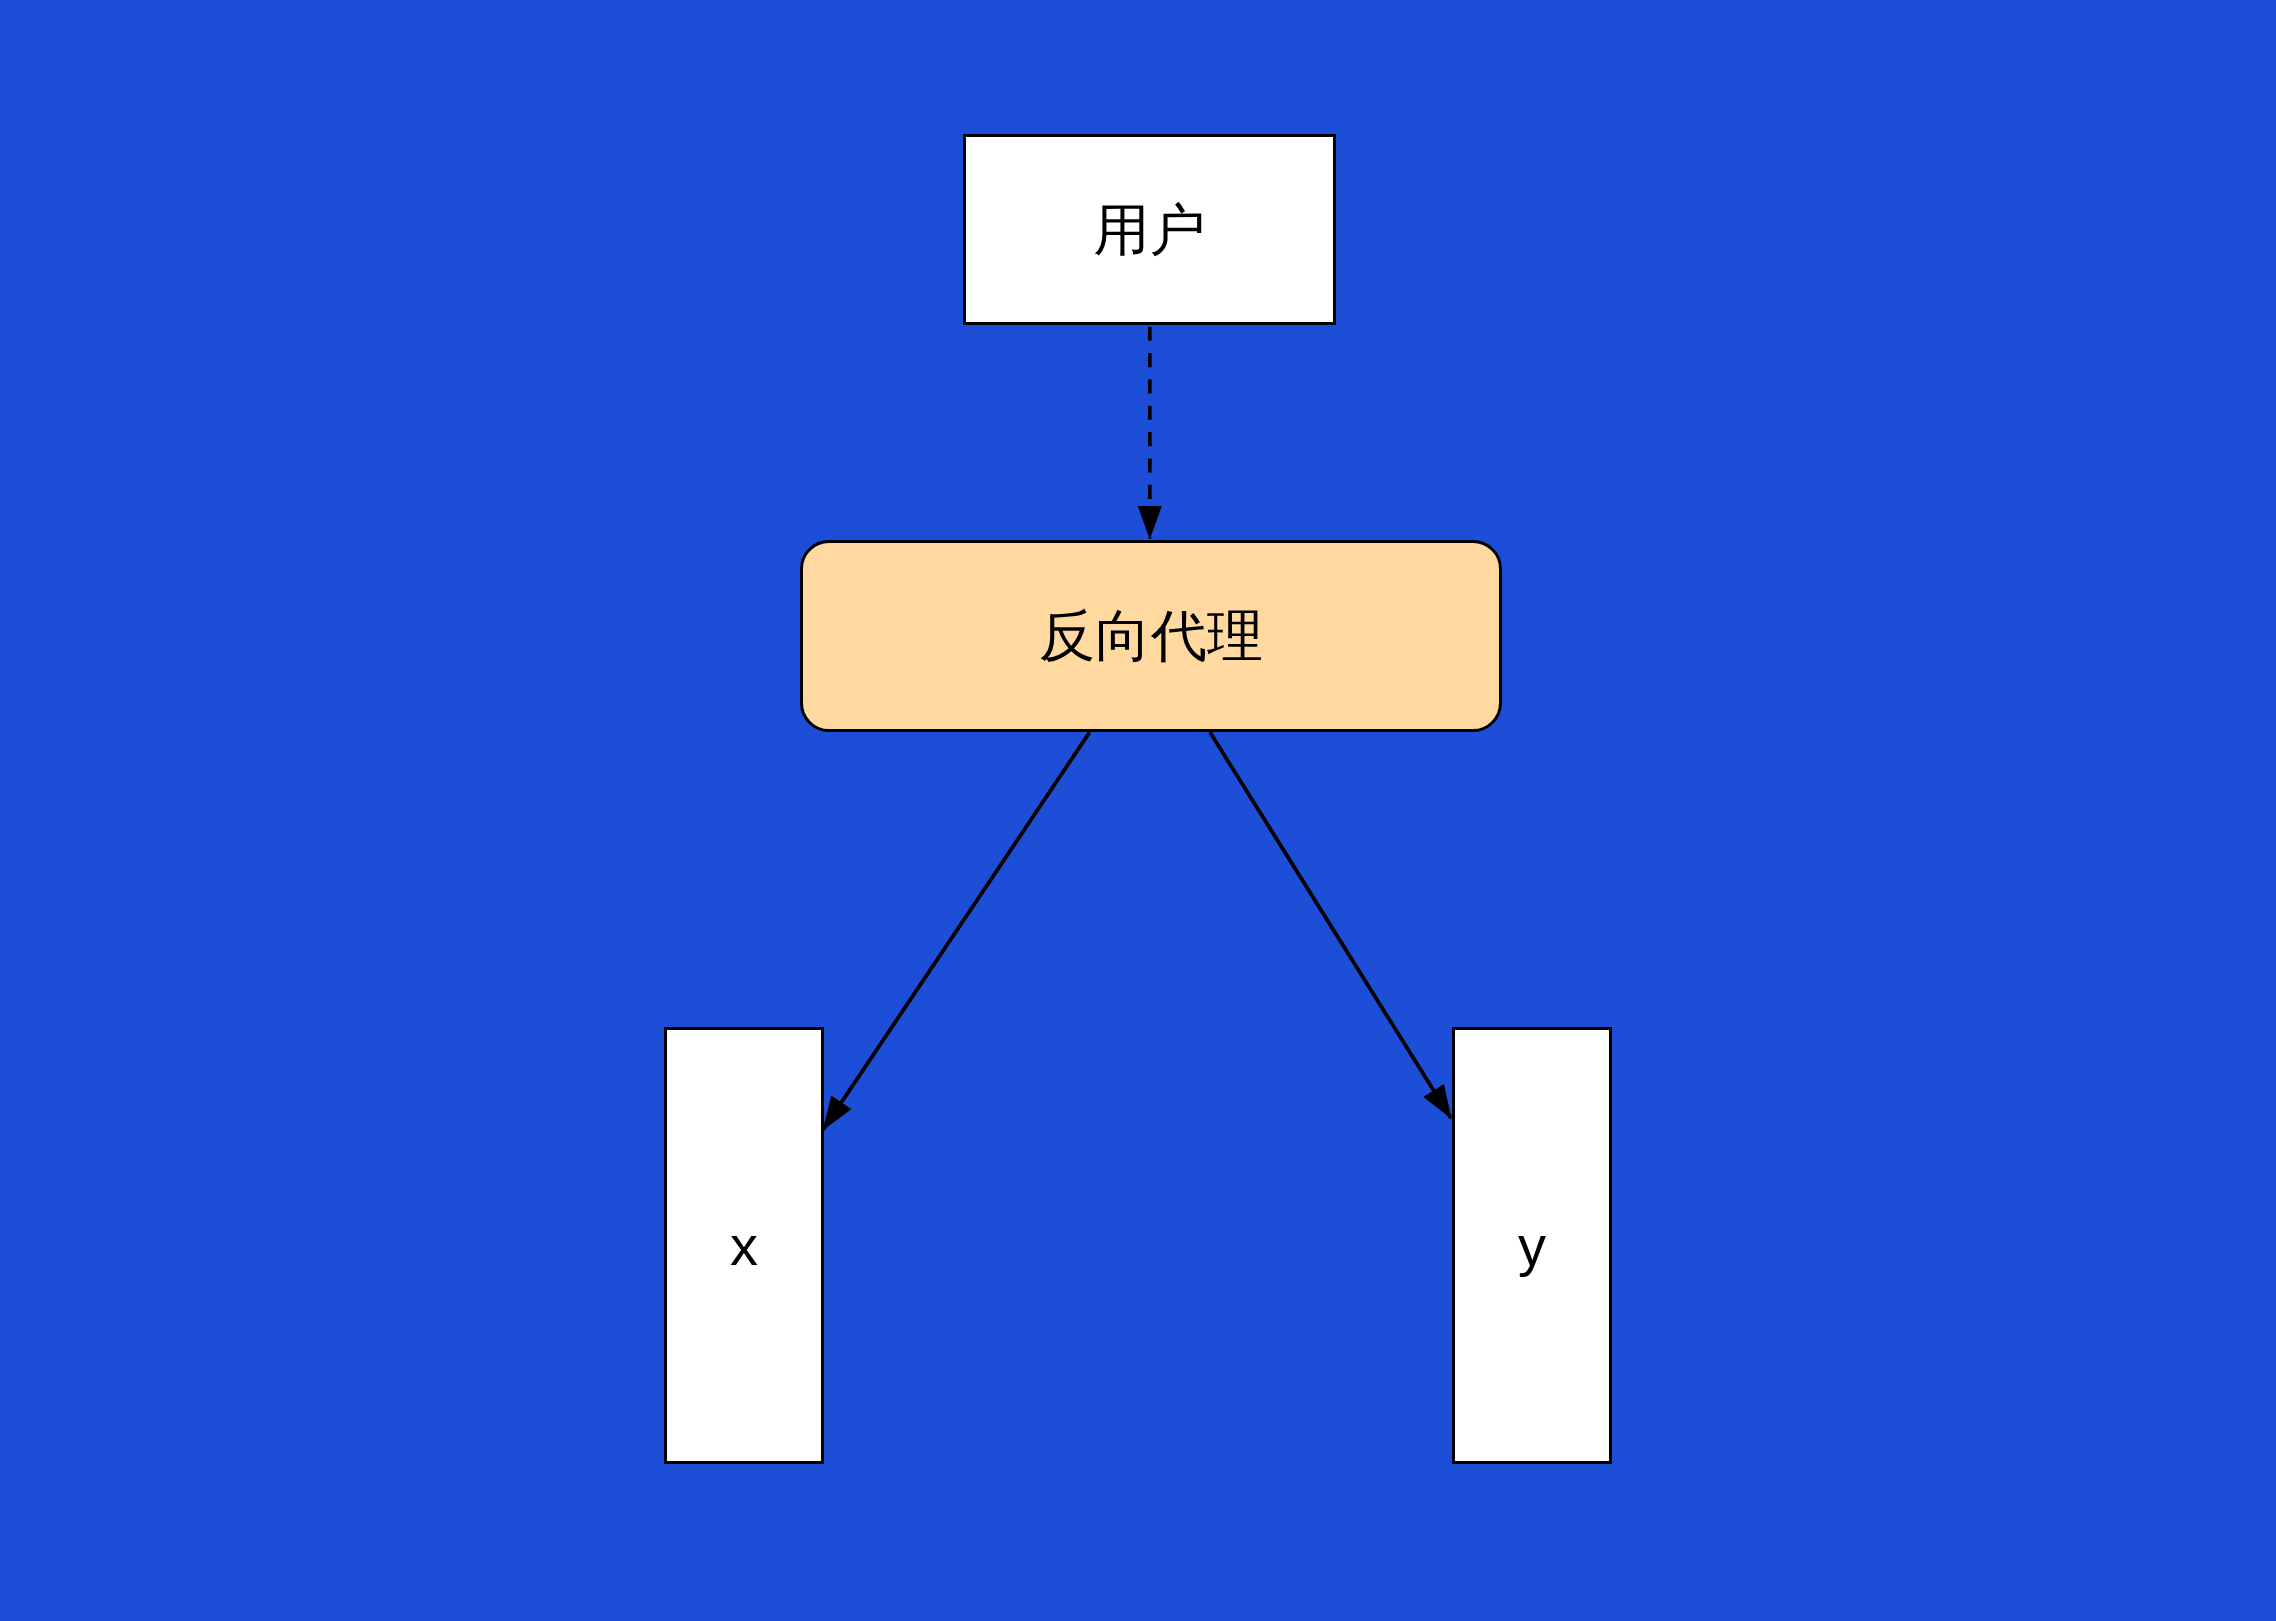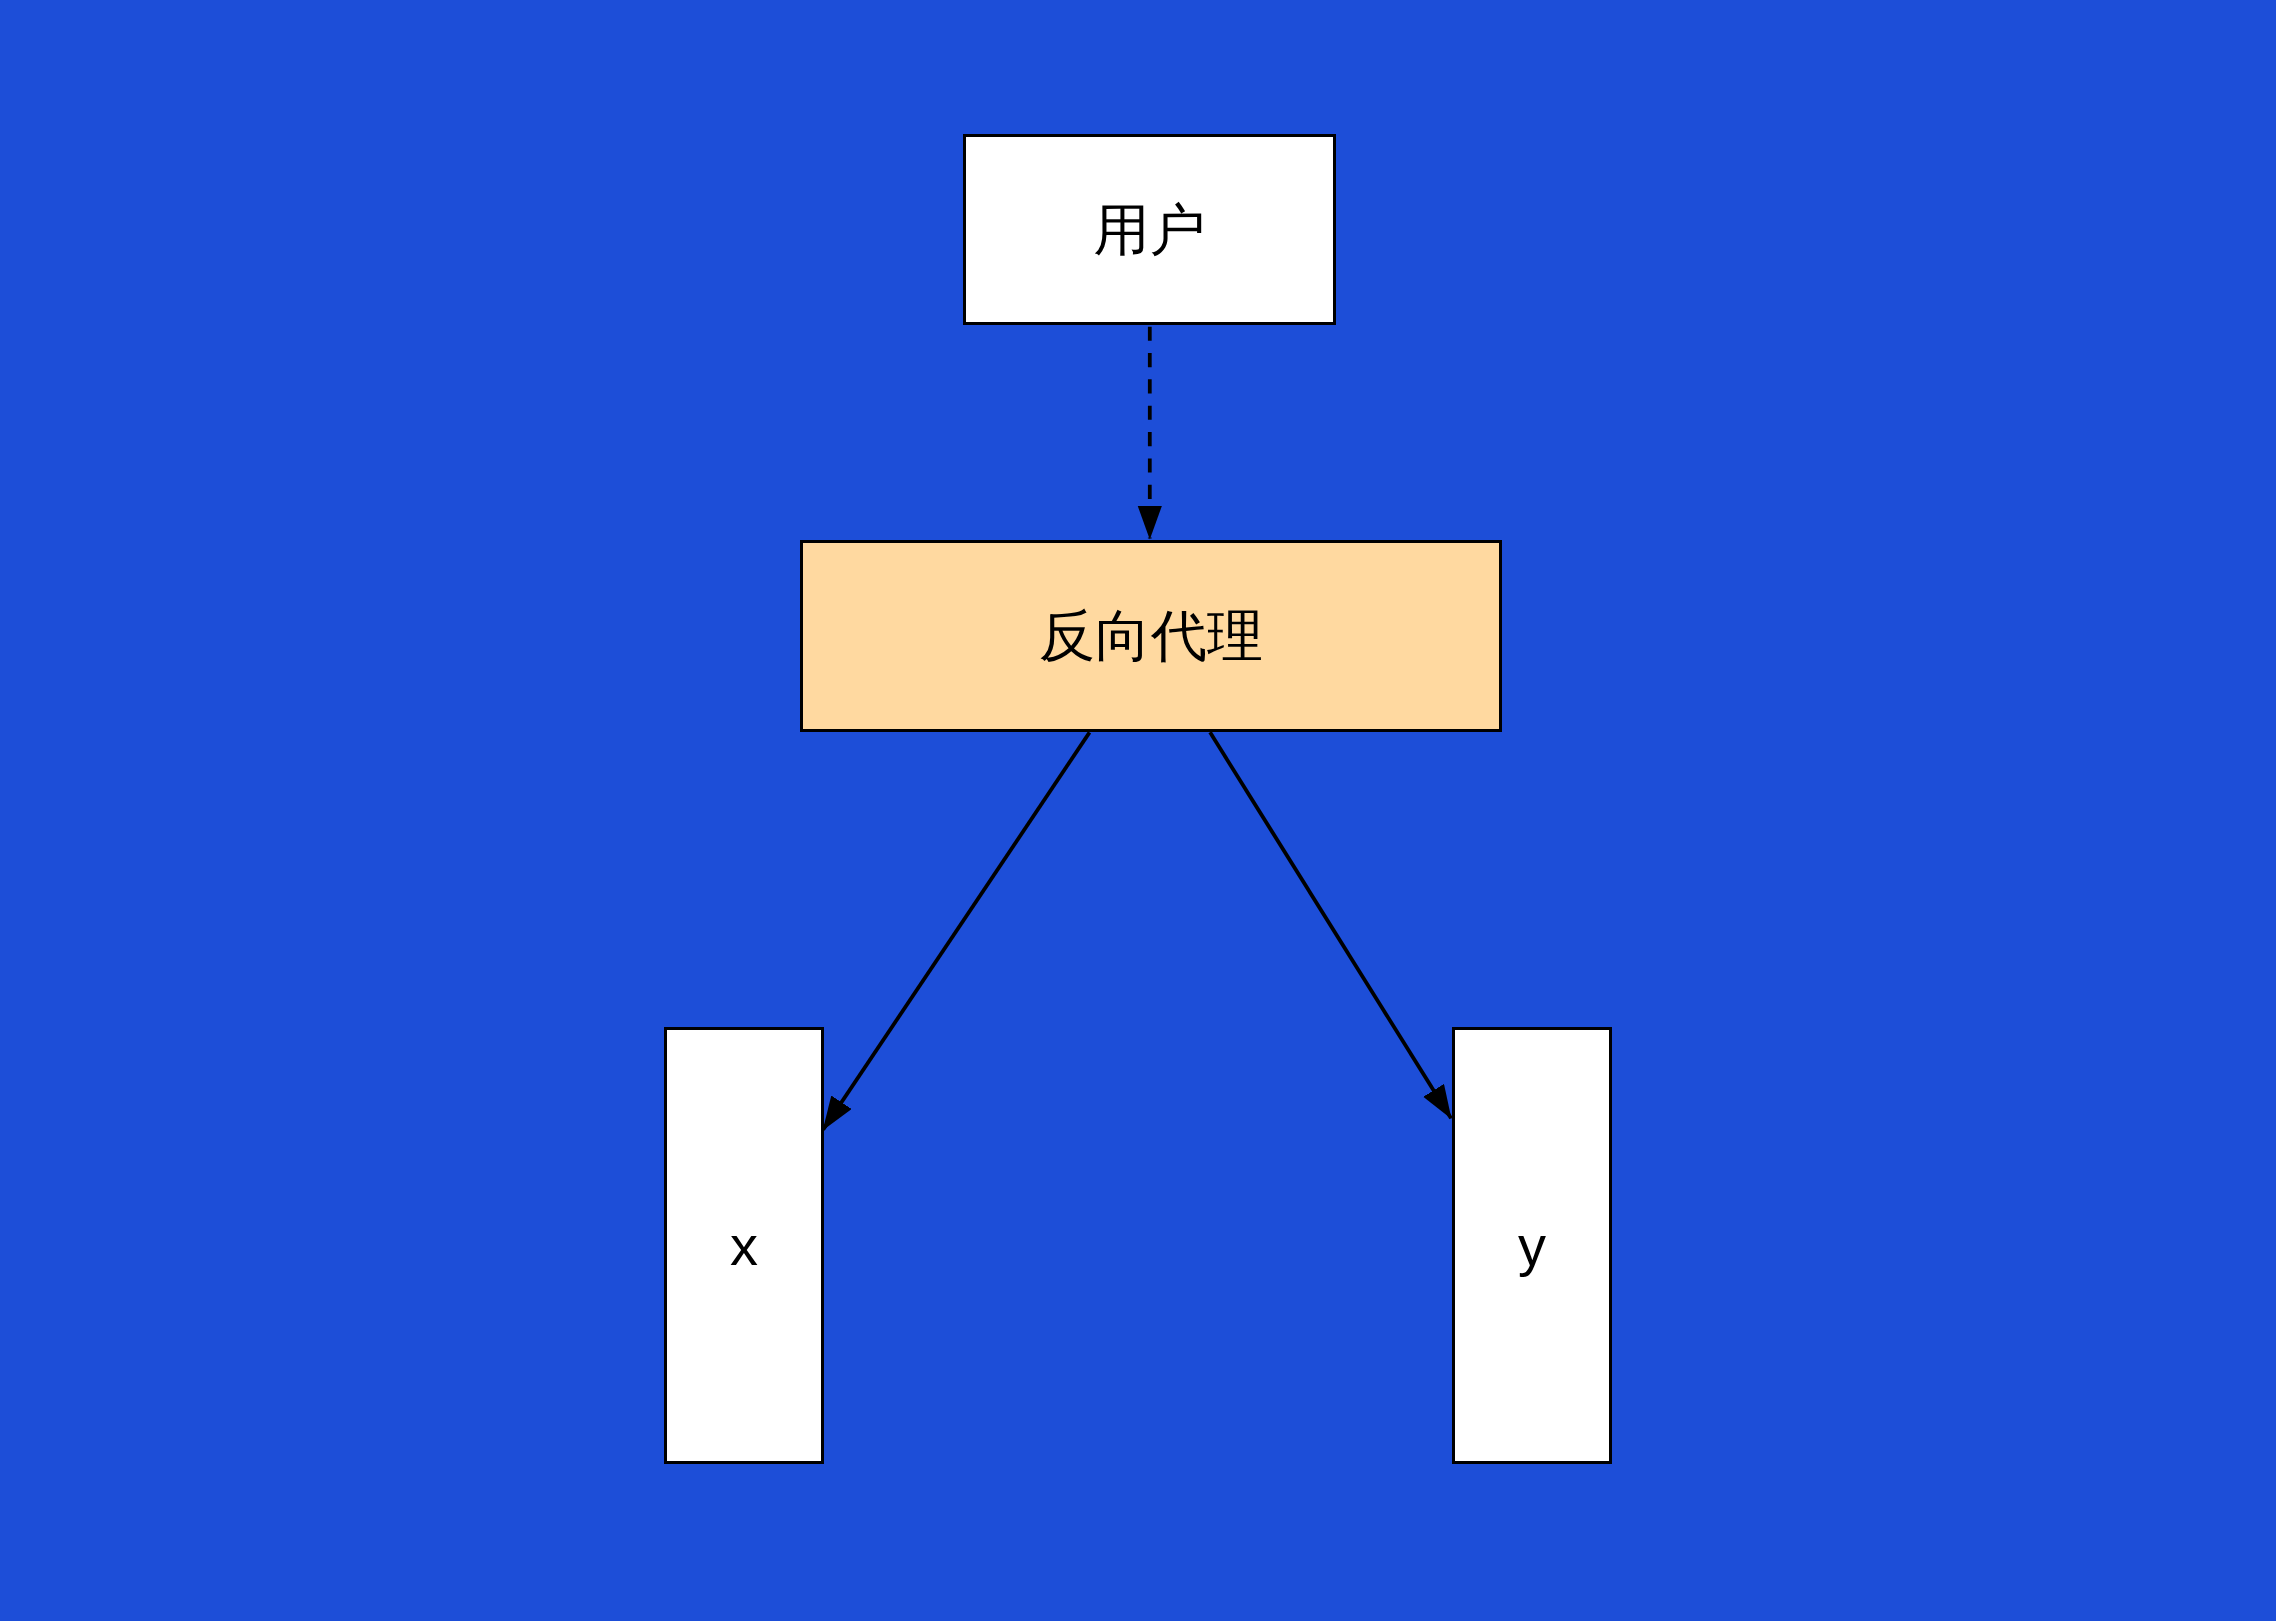--- a/index.html
+++ b/index.html
@@ -86,21 +86,21 @@
     </defs>
     <line class="edge dashed" x1="1221" y1="347" x2="1221" y2="572" marker-end="url(#arrowhead)"></line>
     <line class="edge" x1="1157" y1="778" x2="874" y2="1200" marker-end="url(#arrowhead)"></line>
     <line class="edge" x1="1285" y1="778" x2="1541" y2="1188" marker-end="url(#arrowhead)"></line>
   </svg>
 
   <div class="node node-user" style="background-color: rgb(255, 255, 255);">
     <span class="node-label">用户</span>
   </div>
 
-  <div class="node node-reverse-proxy" style="background-color: rgb(255, 217, 160);">
+  <div class="node node-reverse-proxy" style="background-color: rgb(255, 217, 160); border-radius: 29px;">
     <span class="node-label">反向代理</span>
   </div>
 
   <div class="node node-server-x" style="background-color: rgb(255, 255, 255);">
     <span class="node-label">x</span>
   </div>
 
   <div class="node node-server-y" style="background-color: rgb(255, 255, 255);">
     <span class="node-label">y</span>
   </div>

